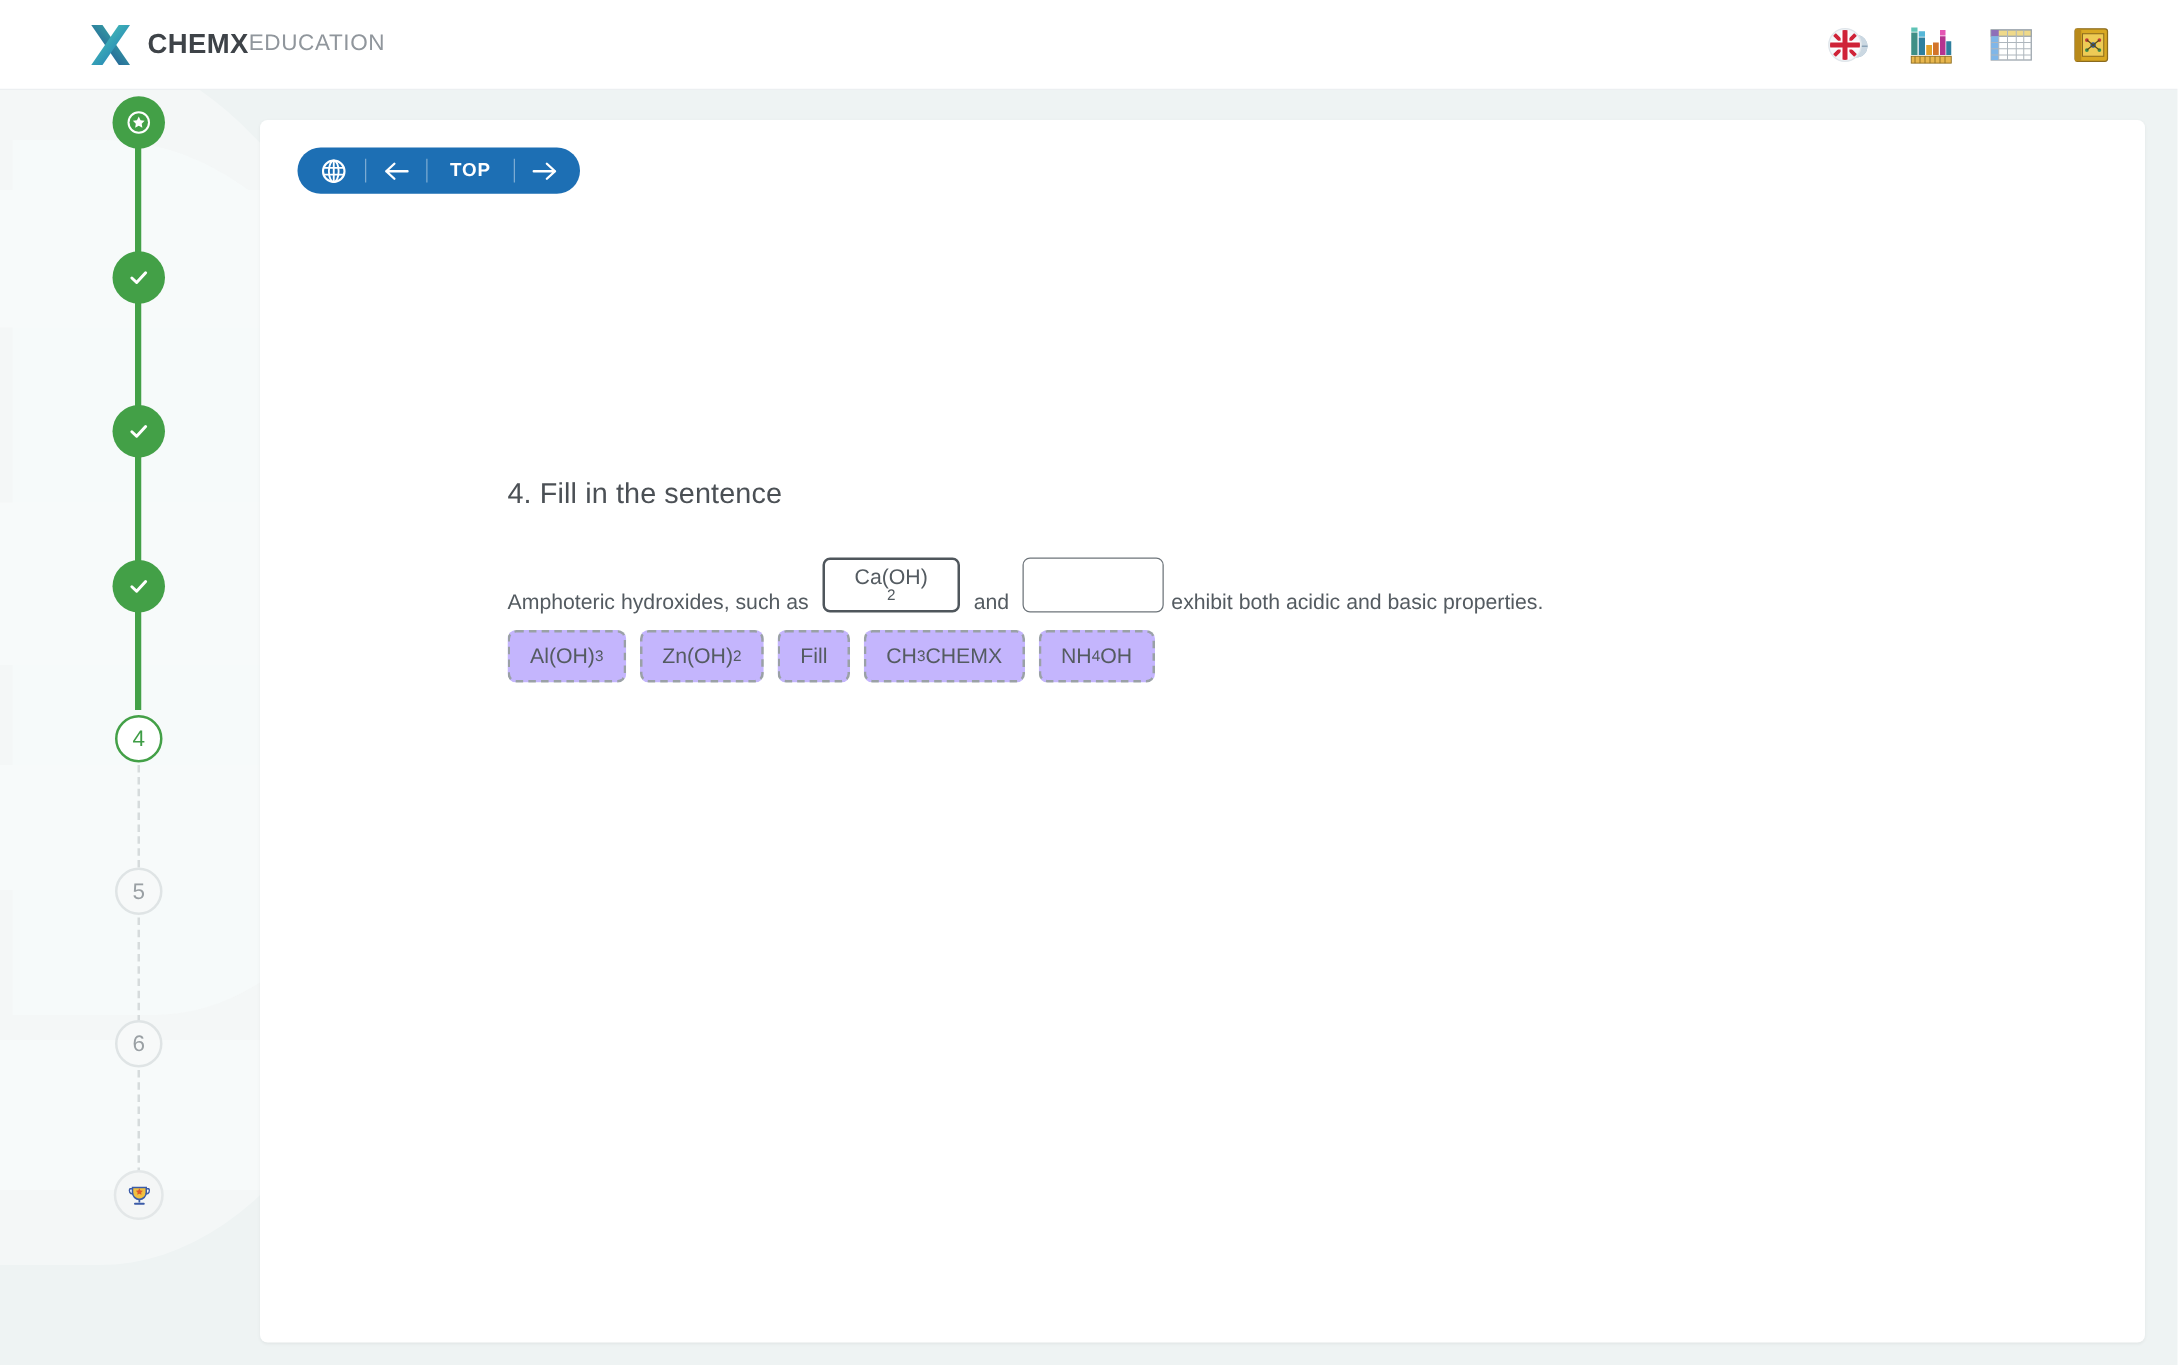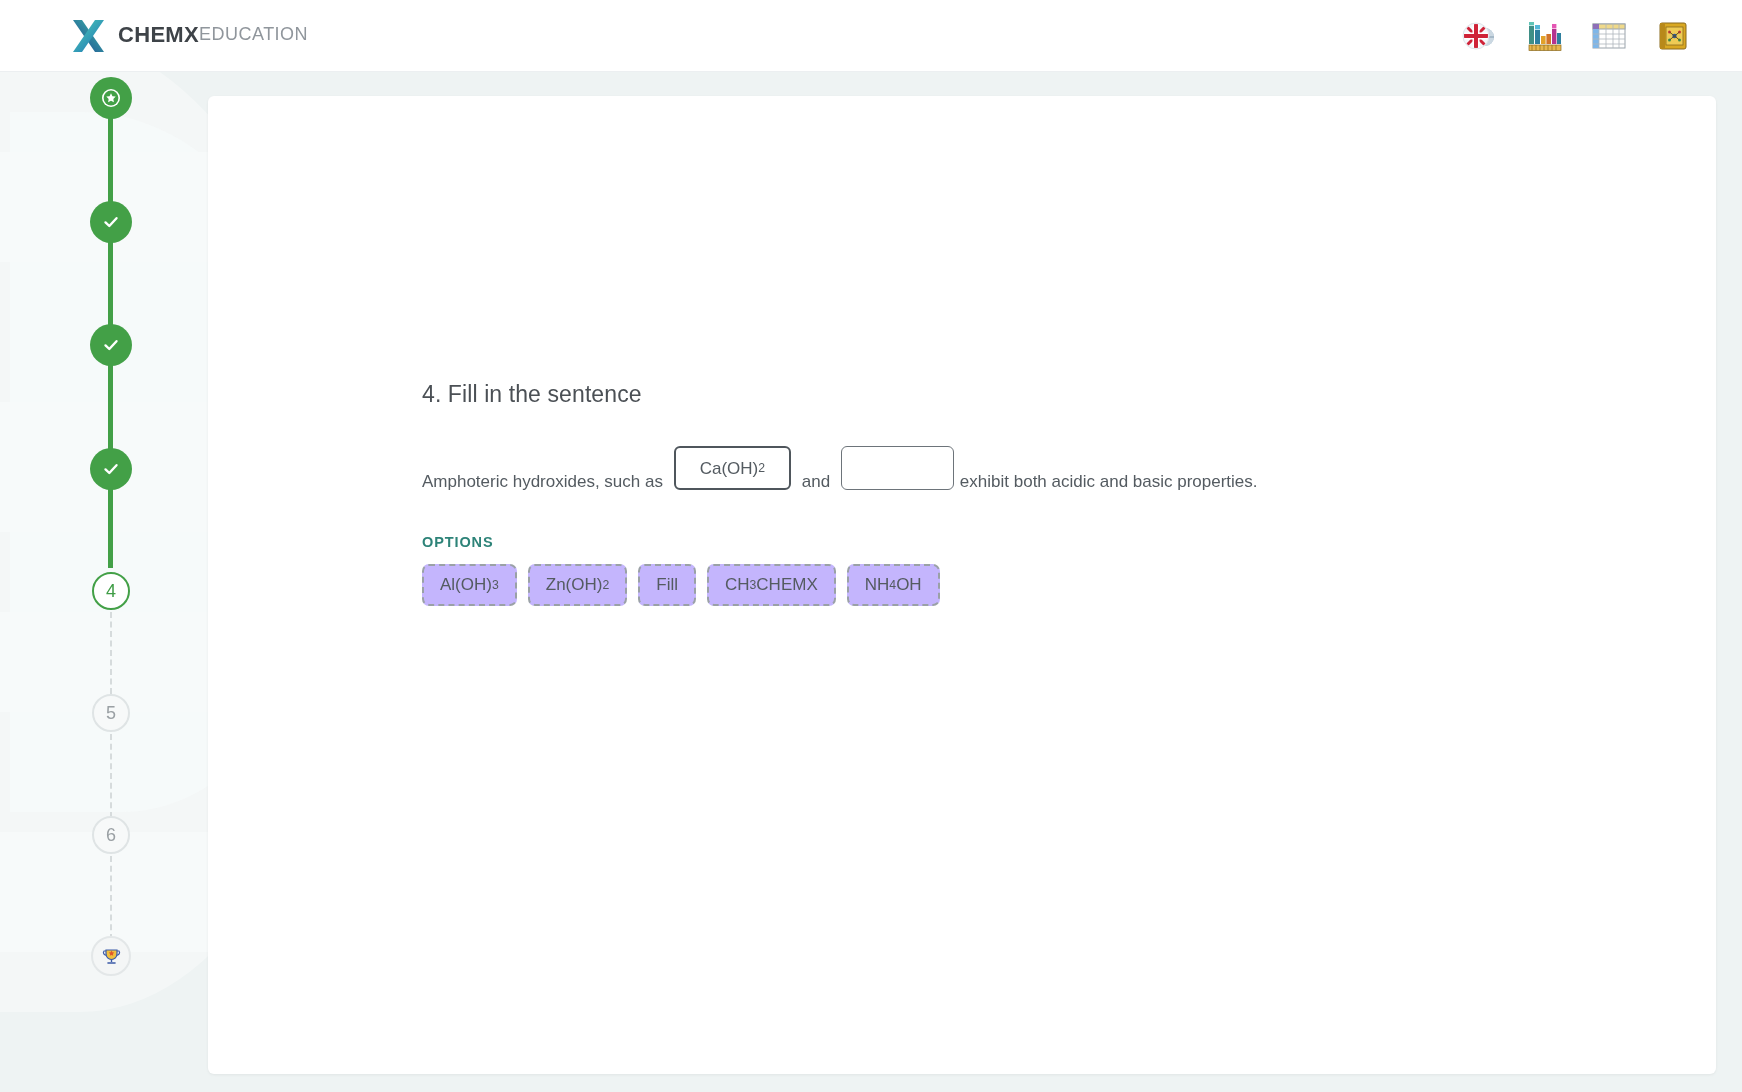--- a/index.html
+++ b/index.html
@@ -112,21 +112,21 @@
   .nav-item {
     height: 37px; display: flex; align-items: center; justify-content: center;
     color: #ffffff; cursor: pointer; position: relative;
   }
   .nav-globe { width: 50px; }
   .nav-arrow { width: 48px; font-size: 19px; }
   .nav-top { padding: 0 18px; font-size: 15px; font-weight: 700; letter-spacing: .7px; }
   .nav-div { width: 1px; height: 19px; background: rgba(255,255,255,.42); }
 
   
-  .exercise { position: absolute; left: 214px; top: 285px; width: 1150px; }
+  .exercise { position: absolute; left: 198px; top: 285px; width: 1150px; }
   .ex-title {
     font-size: 23px; color: #4b5055; font-weight: 400; letter-spacing: .1px;
   }
   .sentence {
     margin-top: 38px;
     display: flex; align-items: flex-end; flex-wrap: wrap;
     font-size: 17px; color: #545b61; line-height: 1;
   }
   .sent-text { white-space: pre; }
   .slot {
@@ -134,20 +134,21 @@
     border-radius: 6px;
     background: #ffffff;
     font-size: 17px; color: #545b61;
     cursor: pointer;
   }
   .slot-filled {
     border: 2px solid #4f565c;
     min-width: 108px; height: 44px;
     padding: 0 24px;
     margin: 0 6px;
+    flex-direction: column;
   }
   .slot-empty {
     border: 1.6px solid #6d747a;
     width: 113px; height: 44px;
     margin: 0 6px;
   }
   .options-label {
     margin-top: 44px;
     font-size: 14.5px; font-weight: 700; letter-spacing: .9px;
     color: #2d8378;
@@ -325,36 +326,58 @@
         <path d="M10.5 13 v3" stroke="#3b5ba8" stroke-width="1.4"></path>
         <path d="M7 17 h7" stroke="#3b5ba8" stroke-width="1.6" stroke-linecap="round"></path>
         <path d="M10.5 4.5 l.9 1.8 1.9.3-1.4 1.3.3 1.9-1.7-.9-1.7.9.3-1.9-1.4-1.3 1.9-.3z" fill="#e05a2b"></path>
       </svg>
     </div>
   </div>
 </div>
 
 <div class="content-card">
 
+  <div class="nav-pill">
+    <div class="nav-item nav-globe">
+      <svg width="22" height="22" viewBox="0 0 22 22">
+        <circle cx="11" cy="11" r="8.6" fill="none" stroke="#ffffff" stroke-width="1.7"></circle>
+        <ellipse cx="11" cy="11" rx="3.9" ry="8.6" fill="none" stroke="#ffffff" stroke-width="1.5"></ellipse>
+        <path d="M2.6 8.3 h16.8 M2.6 13.7 h16.8 M11 2.4 v17.2" stroke="#ffffff" stroke-width="1.5"></path>
+      </svg>
+    </div>
+    <div class="nav-div"></div>
+    <div class="nav-item nav-arrow">
+      <svg width="22" height="18" viewBox="0 0 22 18">
+        <path d="M20 9 H3 M9.5 3 L3 9 L9.5 15" fill="none" stroke="#ffffff" stroke-width="1.9" stroke-linecap="round" stroke-linejoin="round"></path>
+      </svg>
+    </div>
+    <div class="nav-div"></div>
+    <div class="nav-item nav-top">TOP</div>
+    <div class="nav-div"></div>
+    <div class="nav-item nav-arrow">
+      <svg width="22" height="18" viewBox="0 0 22 18">
+        <path d="M2 9 H19 M12.5 3 L19 9 L12.5 15" fill="none" stroke="#ffffff" stroke-width="1.9" stroke-linecap="round" stroke-linejoin="round"></path>
+      </svg>
+    </div>
+  </div>
 
   <div class="exercise">
     <div class="ex-title">4. Fill in the sentence</div>
 
     <div class="sentence">
       <span class="sent-text">Amphoteric hydroxides, such as </span>
       <span class="slot slot-filled">
         <span>Ca(OH)</span>
           <sub>2</sub>
       </span>
       <span class="sent-text"> and </span>
       <span class="slot slot-empty"></span>
       <span class="sent-text">exhibit both acidic and basic properties.</span>
     </div>
 
-    <div class="options-label">OPTIONS</div>
 
     <div class="options-row">
       <div class="option-chip">
         <span>Al(OH)</span>
           <sub>3</sub>
           <span></span>
       </div>
       <div class="option-chip">
         <span>Zn(OH)</span>
           <sub>2</sub>

